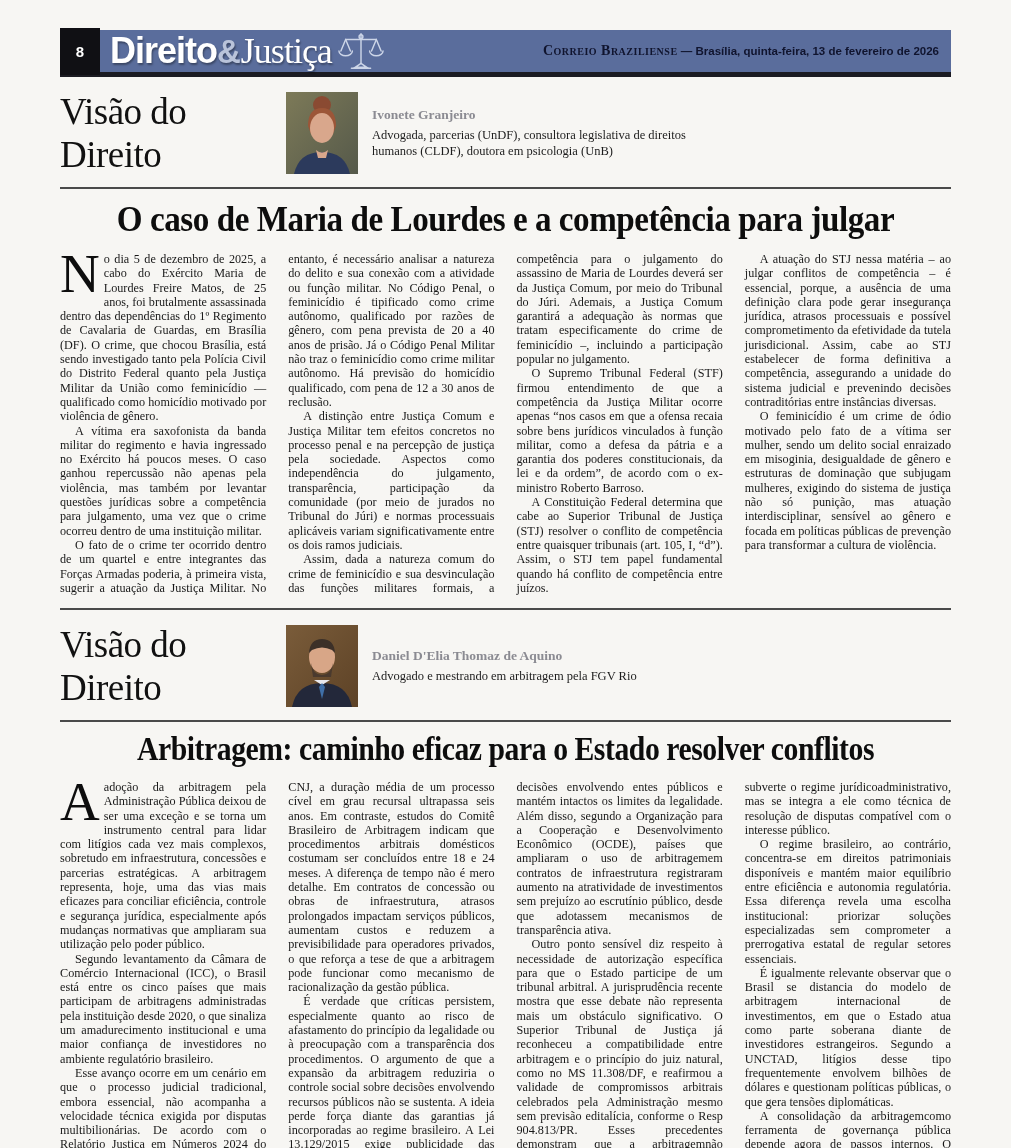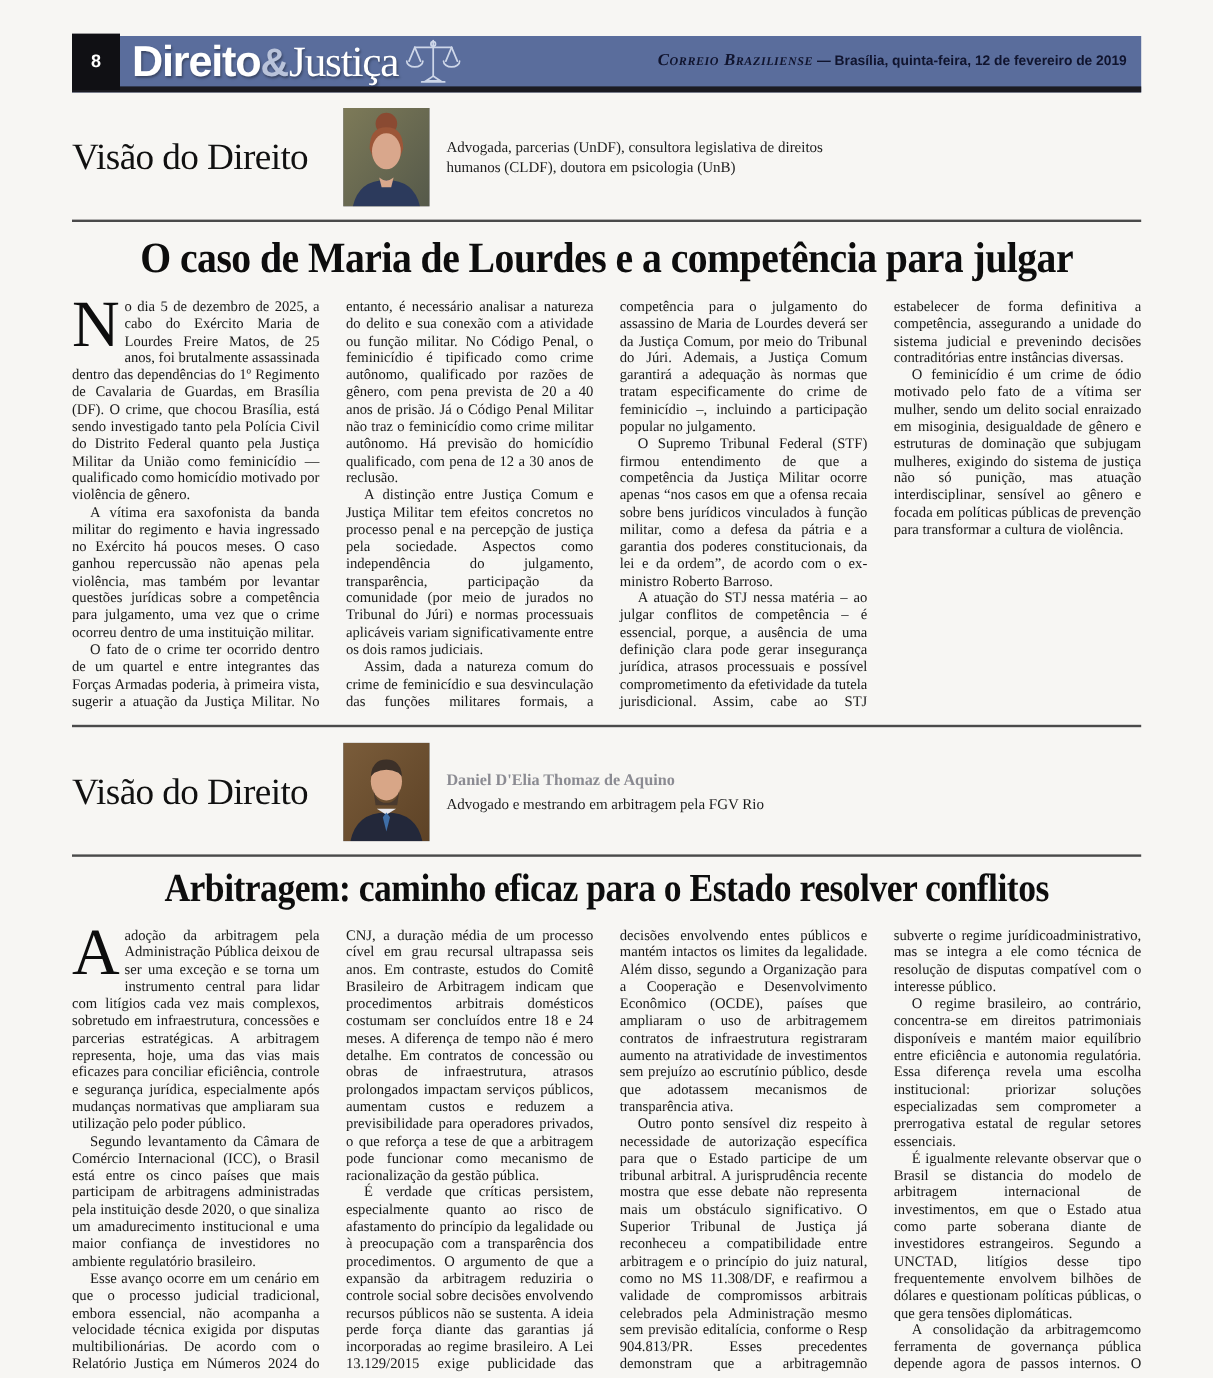--- a/index.html
+++ b/index.html
@@ -28,26 +28,26 @@
   .mh-amp   { font-family: "Liberation Sans", sans-serif; font-weight: 700; font-size: 33px; color: #b9c3da; }
   .mh-light { font-family: Liberation Serif, serif; font-weight: 400; font-size: 36px; color: #ffffff; letter-spacing: -1px; }
   .scales { margin-left: 6px; display: inline-flex; }
   .dateline {
     margin-left: auto; padding-right: 12px; color: #10142e;
     font-family: "Liberation Sans", sans-serif; font-size: 11.5px; font-weight: 700;
     white-space: nowrap;
   }
   .dateline .paper {
     font-family: "Liberation Serif", serif; font-variant: small-caps;
-    font-weight: 700; font-size: 14px; letter-spacing: .5px; font-style: italic;
+    font-weight: 700; font-size: 14px; letter-spacing: .5px;
   }
 
   
   .byline-block { display: flex; align-items: center; padding: 13px 0 11px 0; }
-  .kicker { font-weight: 400; font-size: 31px; letter-spacing: -.5px; color: #111; flex: 0 0 226px; }
+  .kicker { font-weight: 400; font-size: 37px; letter-spacing: -.5px; color: #111; flex: 0 0 226px; }
   .photo { width: 72px; height: 82px; overflow: hidden; flex: 0 0 72px; background: #777; }
   .photo svg { display: block; }
   .author-info { margin-left: 14px; }
   .author-name { font-size: 13.5px; font-weight: 700; color: #8b8b92; margin-bottom: 4px; }
   .author-bio  { font-size: 12.5px; color: #1c1c1c; line-height: 1.3; max-width: 345px; }
 
   .rule { border: none; border-top: 2px solid #4a4a4a; }
 
   
   .headline {
@@ -90,21 +90,21 @@
           <line x1="8" y1="9" x2="13" y2="21"></line>
           <path d="M1 21 a7 5 0 0 0 14 0"></path>
           <line x1="40" y1="9" x2="35" y2="21"></line>
           <line x1="40" y1="9" x2="45" y2="21"></line>
           <path d="M33 21 a7 5 0 0 0 14 0"></path>
           <path d="M24 34 l-6 4 h12 z"></path>
           <line x1="14" y1="39" x2="34" y2="39"></line>
         </g>
       </svg>
     </span>
-    <div class="dateline"><span class="paper">Correio Braziliense</span><span> — Brasília, quinta-feira, 12 de fevereiro de 2019</span></div>
+    <div class="dateline"><span class="paper">Correio Braziliense</span><span> — Brasília, quinta-feira, 13 de fevereiro de 2026</span></div>
   </header>
 
   <section class="byline-block">
     <h2 class="kicker">Visão do Direito</h2>
     <div class="photo">
       <svg width="72" height="82" viewBox="0 0 72 82">
         <defs>
           <linearGradient id="bg1" x1="0" y1="0" x2="1" y2="1">
             <stop offset="0" stop-color="#7d7a58"></stop>
               <stop offset="1" stop-color="#55594a"></stop>
@@ -112,34 +112,36 @@
         </defs>
         <rect width="72" height="82" fill="url(#bg1)"></rect>
         <circle cx="36" cy="13" r="9" fill="#8a4a32"></circle>
         <path d="M22 34 q0-18 14-18 q14 0 14 18 l-3 8 h-22 z" fill="#9c5638"></path>
         <ellipse cx="36" cy="36" rx="12" ry="15" fill="#d9a78c"></ellipse>
         <path d="M8 82 q5-22 28-22 q23 0 28 22 z" fill="#2c3a5c"></path>
         <path d="M30 58 q6 5 12 0 l-2 8 h-8 z" fill="#d9a78c"></path>
       </svg>
     </div>
     <div class="author-info">
+      <div class="author-name">Ivonete Granjeiro</div>
       <div class="author-bio">Advogada, parcerias (UnDF), consultora legislativa de direitos humanos (CLDF), doutora em psicologia (UnB)</div>
     </div>
   </section>
 
   <hr class="rule">
 
   <h1 class="headline h1a">O caso de Maria de Lourdes e a competência para julgar</h1>
   <div class="cols body-1">
     <p class="para lead"><span class="dropcap">N</span><span>o dia 5 de dezembro de 2025, a cabo do Exército Maria de Lourdes Freire Matos, de 25 anos, foi brutalmente assassinada dentro das dependências do 1º Regimento de Cavalaria de Guardas, em Brasília (DF). O crime, que chocou Brasília, está sendo investigado tanto pela Polícia Civil do Distrito Federal quanto pela Justiça Militar da União como feminicídio — qualificado como homicídio motivado por violência de gênero.</span></p>
     <p class="para">A vítima era saxofonista da banda militar do regimento e havia ingressado no Exército há poucos meses. O caso ganhou repercussão não apenas pela violência, mas também por levantar questões jurídicas sobre a competência para julgamento, uma vez que o crime ocorreu dentro de uma instituição militar.</p>
     <p class="para">O fato de o crime ter ocorrido dentro de um quartel e entre integrantes das Forças Armadas poderia, à primeira vista, sugerir a atuação da Justiça Militar. No entanto, é necessário analisar a natureza do delito e sua conexão com a atividade ou função militar. No Código Penal, o feminicídio é tipificado como crime autônomo, qualificado por razões de gênero, com pena prevista de 20 a 40 anos de prisão. Já o Código Penal Militar não traz o feminicídio como crime militar autônomo. Há previsão do homicídio qualificado, com pena de 12 a 30 anos de reclusão.</p>
     <p class="para">A distinção entre Justiça Comum e Justiça Militar tem efeitos concretos no processo penal e na percepção de justiça pela sociedade. Aspectos como independência do julgamento, transparência, participação da comunidade (por meio de jurados no Tribunal do Júri) e normas processuais aplicáveis variam significativamente entre os dois ramos judiciais.</p>
     <p class="para">Assim, dada a natureza comum do crime de feminicídio e sua desvinculação das funções militares formais, a competência para o julgamento do assassino de Maria de Lourdes deverá ser da Justiça Comum, por meio do Tribunal do Júri. Ademais, a Justiça Comum garantirá a adequação às normas que tratam especificamente do crime de feminicídio –, incluindo a participação popular no julgamento.</p>
     <p class="para">O Supremo Tribunal Federal (STF) firmou entendimento de que a competência da Justiça Militar ocorre apenas “nos casos em que a ofensa recaia sobre bens jurídicos vinculados à função militar, como a defesa da pátria e a garantia dos poderes constitucionais, da lei e da ordem”, de acordo com o ex-ministro Roberto Barroso.</p>
+    <p class="para">A Constituição Federal determina que cabe ao Superior Tribunal de Justiça (STJ) resolver o conflito de competência entre quaisquer tribunais (art. 105, I, “d”). Assim, o STJ tem papel fundamental quando há conflito de competência entre juízos.</p>
     <p class="para">A atuação do STJ nessa matéria – ao julgar conflitos de competência – é essencial, porque, a ausência de uma definição clara pode gerar insegurança jurídica, atrasos processuais e possível comprometimento da efetividade da tutela jurisdicional. Assim, cabe ao STJ estabelecer de forma definitiva a competência, assegurando a unidade do sistema judicial e prevenindo decisões contraditórias entre instâncias diversas.</p>
     <p class="para">O feminicídio é um crime de ódio motivado pelo fato de a vítima ser mulher, sendo um delito social enraizado em misoginia, desigualdade de gênero e estruturas de dominação que subjugam mulheres, exigindo do sistema de justiça não só punição, mas atuação interdisciplinar, sensível ao gênero e focada em políticas públicas de prevenção para transformar a cultura de violência.</p>
 
   </div>
 
   <hr class="rule">
 
   <section class="byline-block">
     <h2 class="kicker">Visão do Direito</h2>
     <div class="photo">

